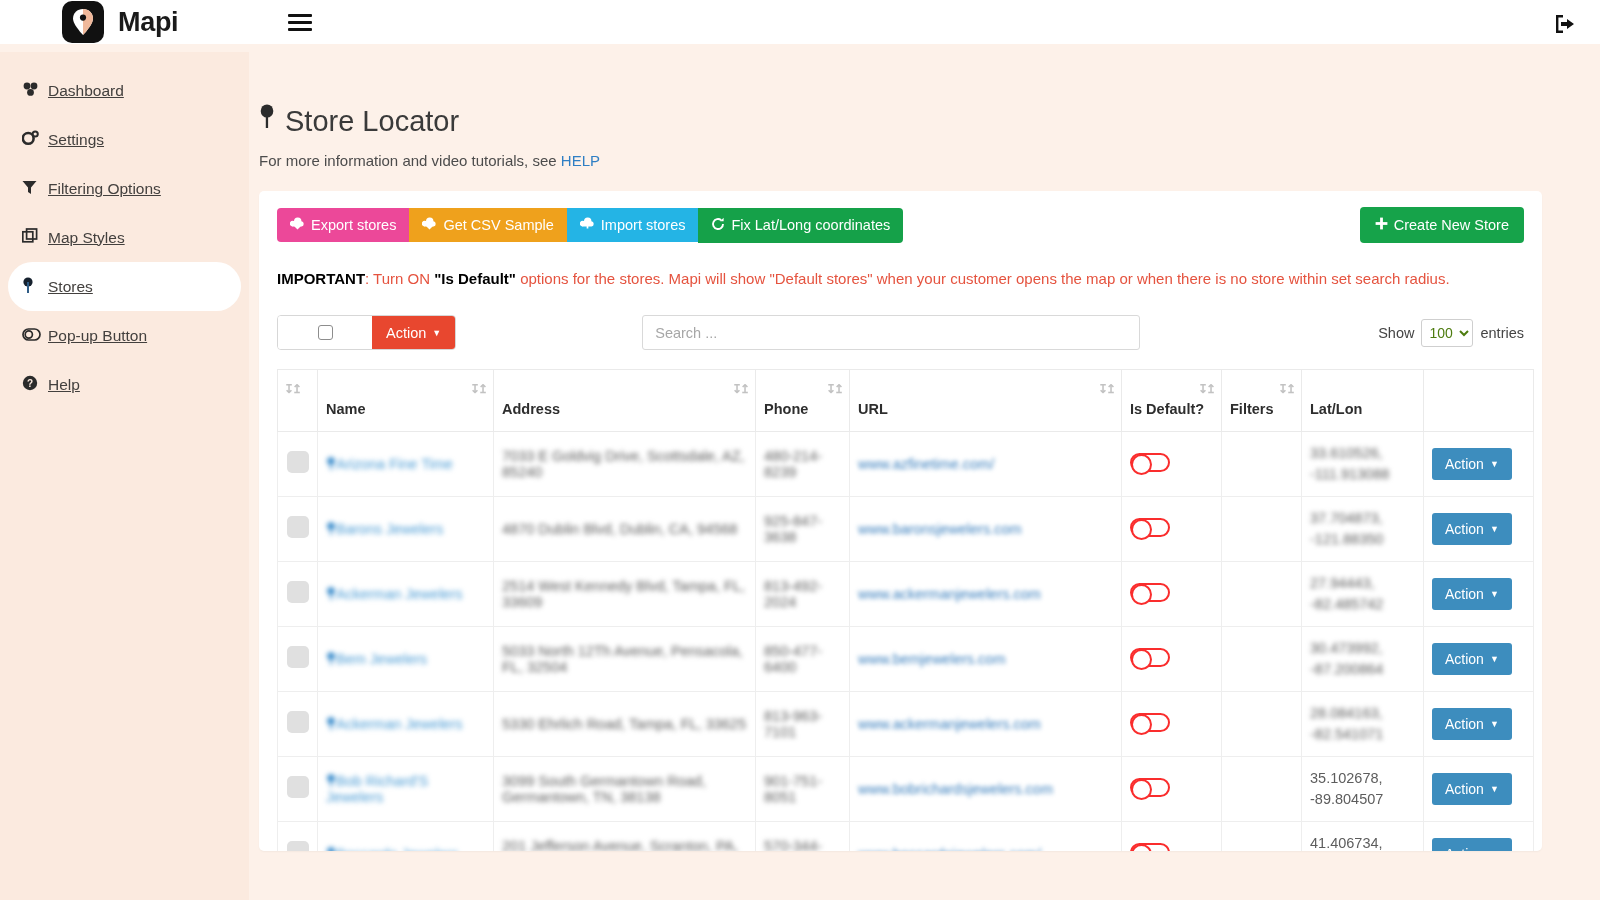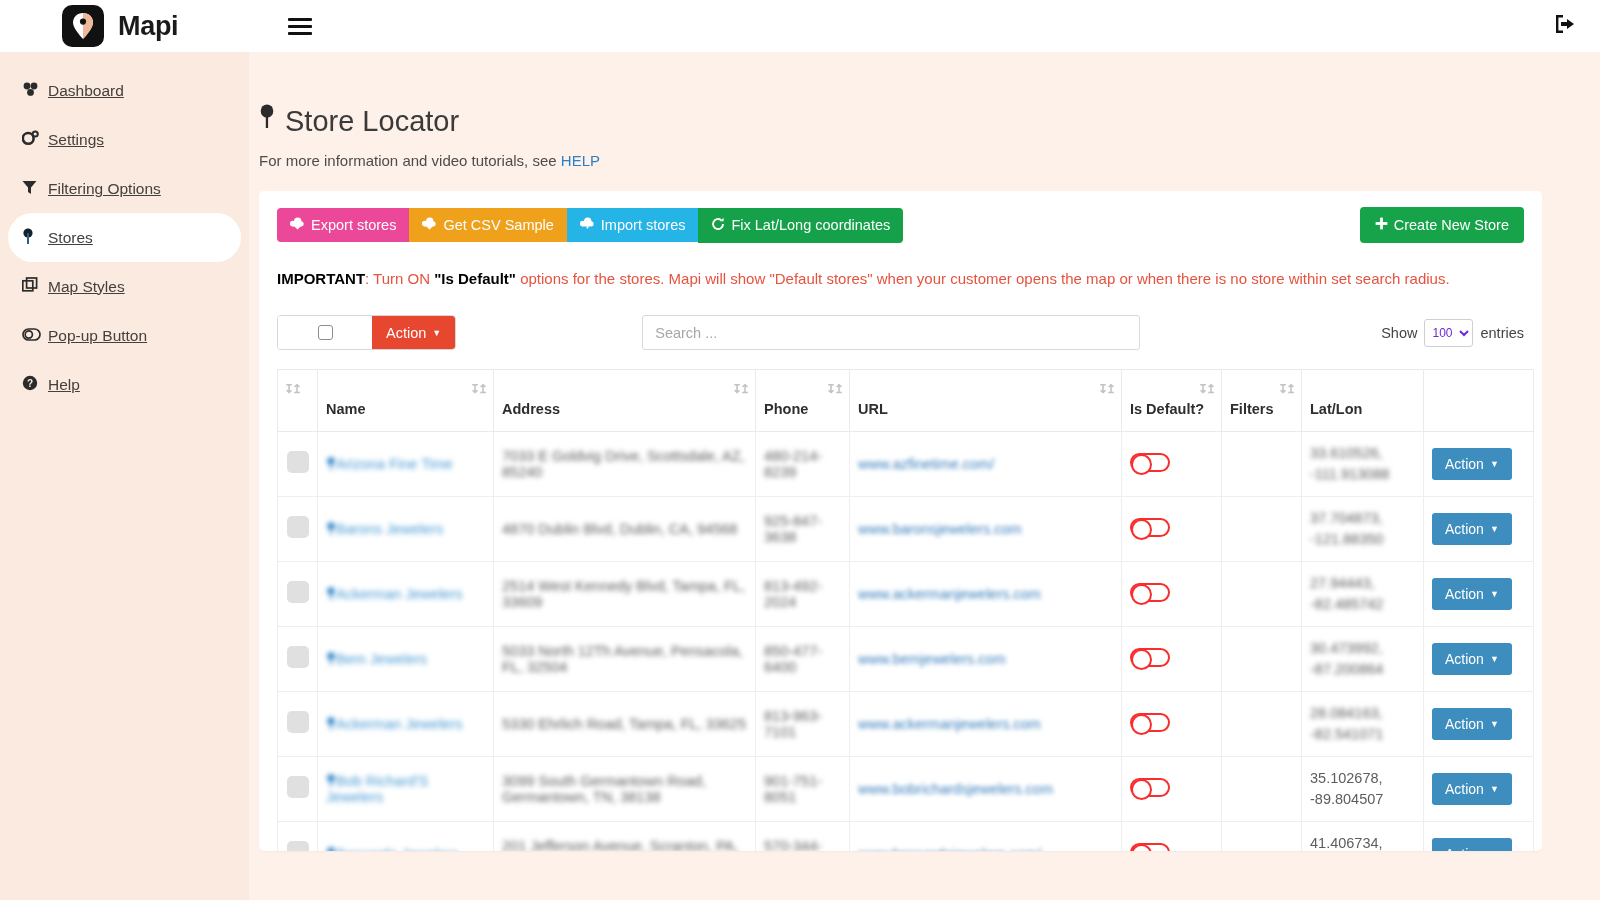--- a/index.html
+++ b/index.html
@@ -8,21 +8,21 @@
     width: 1600px; height: 900px;
     overflow: hidden;
     background: #fdf1e9;
     font-family: "Liberation Sans", sans-serif;
     color: #3b3b3b;
   }
 
   
   .topbar {
     position: absolute; top: 0; left: 0;
-    width: 1600px; height: 52px;
+    width: 1600px; height: 44px;
     background: #ffffff;
     display: flex; align-items: center;
     z-index: 20;
     text-align: right;
   }
   .brand { display: flex; align-items: center; margin-left: 62px; }
   .logo-tile {
     width: 42px; height: 42px; border-radius: 10px;
     background: #111111;
     display: flex; align-items: center; justify-content: center;
@@ -147,21 +147,21 @@
     padding: 0 12px; font-size: 14.5px; color: #444;
     font-family: "Liberation Sans", sans-serif; outline: none;
   }
   .search-input::placeholder { color: #a7a7a7; }
   .show-entries {
     margin-left: auto; display: flex; align-items: center; gap: 7px;
     font-size: 14.5px; color: #444; justify-content: center;
   }
   .entries-select {
     height: 28px; border: 1px solid #cfcfcf; border-radius: 3px;
-    font-size: 12px; padding: 0 3px; background: #fff; color: #6d28d9;
+    font-size: 14px; padding: 0 3px; background: #fff; color: #4d7c0f;
     font-family: "Liberation Sans", sans-serif;
   }
 
   
   .tbl-wrap { padding: 0 18px; margin-top: 18px; }
   table { border-collapse: collapse; width: 1247px; table-layout: fixed; }
   thead th {
     border: 1px solid #eaeaea;
     vertical-align: bottom;
     padding: 10px 8px 14px 8px;
@@ -275,38 +275,38 @@
 
   <div class="nav-item">
     <span class="nav-ico">
       <svg width="15" height="15" viewBox="0 0 15 15">
           <path d="M0.5 1 L14.5 1 L9 7.4 L9 14 L6 12 L6 7.4 Z" fill="#2b2b2b"></path>
         </svg>
     </span>
     <span class="nav-label">Filtering Options</span>
   </div>
 
+  <div class="nav-item">
+    <span class="nav-ico">
+      <svg width="16" height="16" viewBox="0 0 16 16">
+          <rect x="0.8" y="3.8" width="10" height="10" fill="none" stroke="#2b2b2b" stroke-width="1.7"></rect>
+          <rect x="4.6" y="1" width="10" height="10" fill="none" stroke="#2b2b2b" stroke-width="1.7"></rect>
+        </svg>
+    </span>
+    <span class="nav-label">Map Styles</span>
+  </div>
+
   <div class="nav-item active">
     <span class="nav-ico">
       <svg width="12" height="17" viewBox="0 0 12 17">
           <circle cx="6" cy="5" r="4.6" fill="#16212e"></circle>
           <rect x="5" y="5" width="2" height="11" fill="#2f5c86"></rect>
         </svg>
     </span>
     <span class="nav-label">Stores</span>
-  </div>
-
-  <div class="nav-item">
-    <span class="nav-ico">
-      <svg width="16" height="16" viewBox="0 0 16 16">
-          <rect x="0.8" y="3.8" width="10" height="10" fill="none" stroke="#2b2b2b" stroke-width="1.7"></rect>
-          <rect x="4.6" y="1" width="10" height="10" fill="none" stroke="#2b2b2b" stroke-width="1.7"></rect>
-        </svg>
-    </span>
-    <span class="nav-label">Map Styles</span>
   </div>
 
   <div class="nav-item">
     <span class="nav-ico">
       <svg width="19" height="13" viewBox="0 0 19 13">
           <rect x="1" y="1" width="17" height="11" rx="5.5" fill="none" stroke="#2b2b2b" stroke-width="1.7"></rect>
           <circle cx="6.8" cy="6.5" r="3.6" fill="none" stroke="#2b2b2b" stroke-width="1.7"></circle>
         </svg>
     </span>
     <span class="nav-label">Pop-up Button</span>

